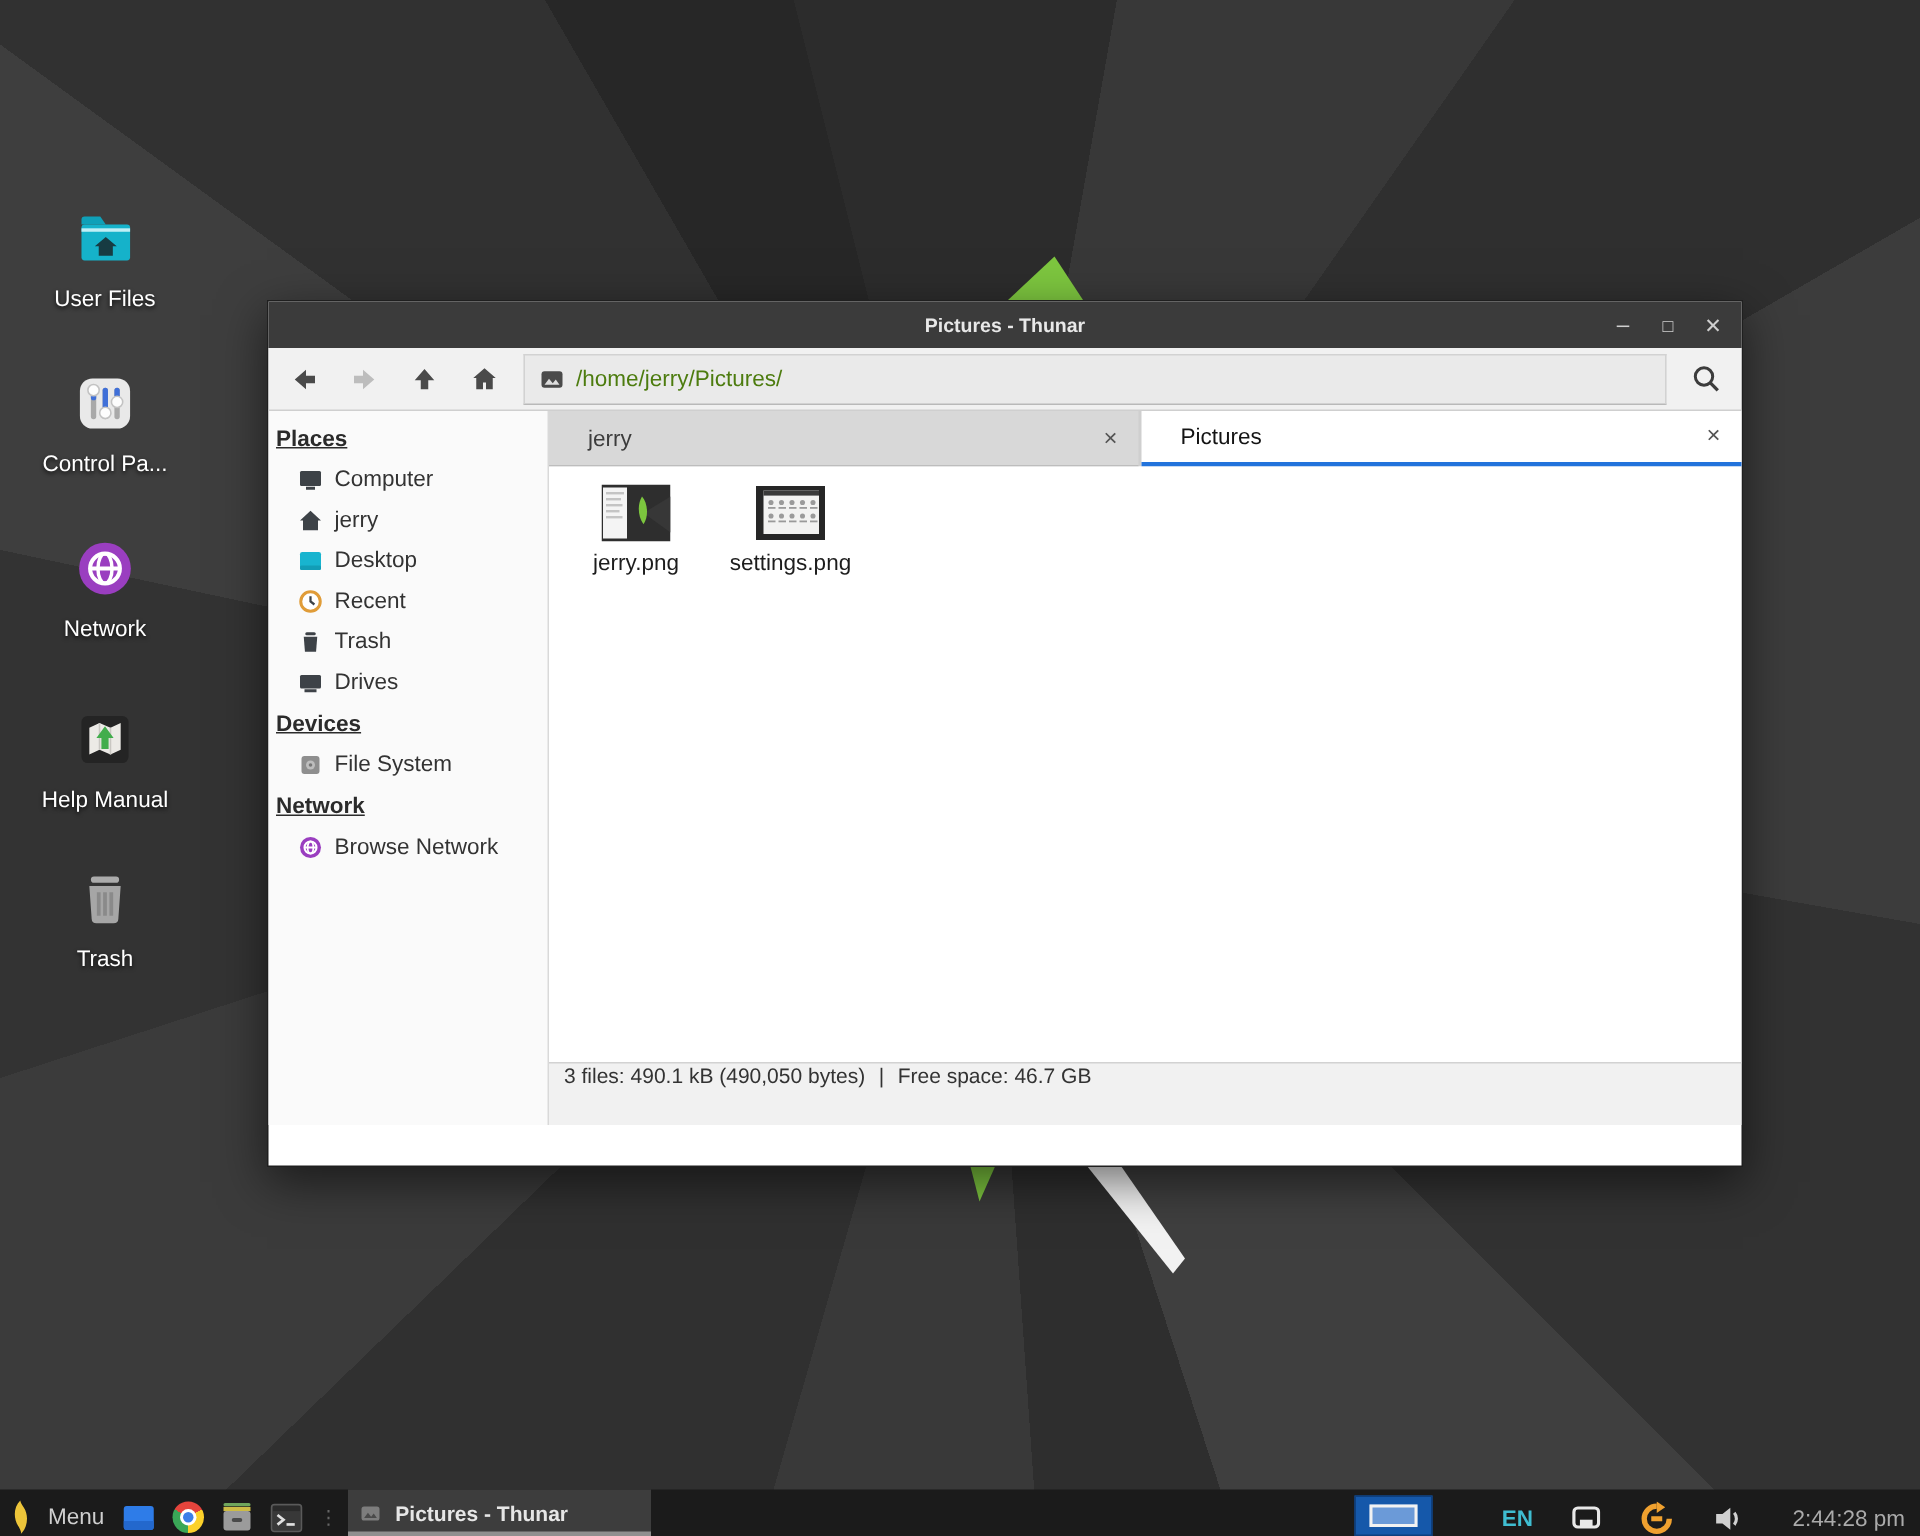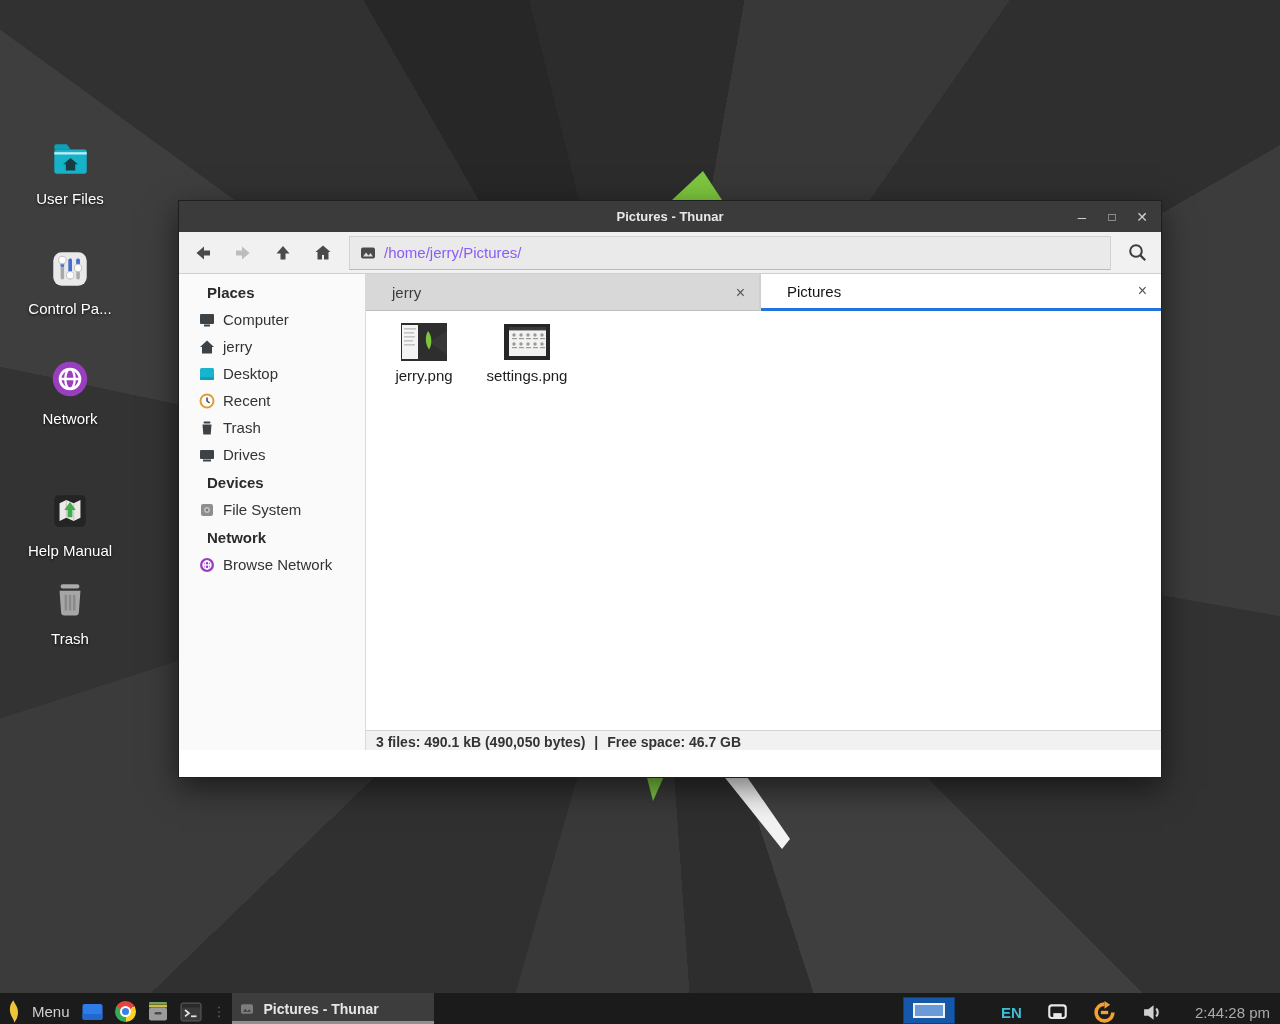--- a/index.html
+++ b/index.html
@@ -28,41 +28,41 @@
   .winctl{position:absolute;right:4px;top:0;height:31px;display:flex;align-items:center;}
   .winctl span{width:30px;text-align:center;color:#cfcfcf;cursor:default;}
   .ctl-min{font-size:15px;}
   .ctl-max{font-size:12px;}
   .ctl-close{font-size:14px;}
   .menubar{height:29px;background:#3a3a3a;display:flex;align-items:center;padding-left:2px;}
   .menubar span{color:#d6d6d6;font-size:14px;padding:0 10px;line-height:29px;}
   .toolbar{height:42px;background:#f1f1f1;border-bottom:1px solid #cfcfcf;display:flex;align-items:center;padding:0 4px;box-sizing:border-box;}
   .navbtn{width:40px;height:34px;display:flex;align-items:center;justify-content:center;}
   .pathbar{flex:1;height:32px;margin:0 6px;background:#eaeaea;border:1px solid #d2d2d2;border-bottom-color:#b9b9b9;
-           display:flex;align-items:center;gap:8px;padding:0 10px;font-size:15px;color:#8b5cf6;}
+           display:flex;align-items:center;gap:8px;padding:0 10px;font-size:15px;color:#4d7c0f;}
   .searchbtn{width:40px;height:34px;display:flex;align-items:center;justify-content:center;}
   .winbody{display:flex;height:476px;}
   .sidebar{width:187px;background:#fafafa;border-right:1px solid #d9d9d9;box-sizing:border-box;
            padding-top:4px;font-size:15px;color:#333;overflow:hidden;}
-  .sb-header{font-weight:bold;color:#2b2b2b;padding:6px 10px 5px 28px;}
+  .sb-header{font-weight:bold;color:#2b2b2b;padding:6px 10px 5px 5px;text-decoration:underline;}
   .sb-item{display:flex;align-items:center;gap:8px;padding:5px 8px 5px 20px;cursor:default;}
   .sb-item .si{width:16px;height:16px;display:inline-block;flex:none;}
   .content{flex:1;display:flex;flex-direction:column;min-width:0;}
   .tabbar{height:37px;background:#cfcfcf;display:flex;}
   .tab{display:flex;align-items:center;padding:0 14px 0 26px;font-size:15px;box-sizing:border-box;cursor:default;}
   .tab .tlabel{flex:1;}
   .tab .tclose{margin-left:12px;color:#555;font-size:16px;line-height:1;cursor:default;}
   .tab-inactive{flex:0 0 393px;background:#d8d8d8;color:#3c3c3c;box-shadow:inset 0 -1px 0 #bdbdbd;margin-right:2px;}
   .tab-active{flex:1;background:#ffffff;color:#141414;border-bottom:3px solid #2273dc;}
   .filearea{flex:1;background:#ffffff;display:flex;align-items:flex-start;padding:10px 0 0 10px;gap:7px;}
   .fitem{width:96px;text-align:center;cursor:default;}
   .fitem .thumb{height:42px;display:flex;align-items:center;justify-content:center;}
   .fitem .fname{margin-top:4px;font-size:15px;color:#1d1d1d;}
-  .statusbar{height:20px;background:#f1f1f1;border-top:1px solid #d2d2d2;display:flex;align-items:flex-end;
-             gap:9px;padding-left:10px;font-size:14px;color:#333;box-sizing:border-box;font-weight:bold;}
+  .statusbar{height:42px;background:#f1f1f1;border-top:1px solid #d2d2d2;display:flex;align-items:flex-start;
+             gap:9px;padding-left:10px;font-size:14px;color:#333;box-sizing:border-box;}
 
   
   .taskbar{position:absolute;left:0;right:0;bottom:0;height:31px;background:#1b1b1b;z-index:5;
            display:flex;align-items:flex-end;padding:0 6px;box-sizing:border-box;}
   .tb-left{display:flex;align-items:center;gap:11px;}
   .tb-menu-label{color:#cfcfcf;font-size:15px;}
   .tb-sep{color:#666;font-size:13px;letter-spacing:0;line-height:9px;}
   .taskbtn{width:202px;height:31px;background:#3d3d3d;box-shadow:inset 0 -3px 0 #8f8f8f;
            display:flex;align-items:center;gap:10px;padding:0 8px;box-sizing:border-box;margin-left:6px;}
   .taskbtn .tbl{color:#e6e6e6;font-size:14px;font-weight:bold;white-space:nowrap;overflow:hidden;}
@@ -125,21 +125,21 @@
       <svg width="46" height="46" viewBox="0 0 44 44">
           <circle cx="22" cy="22" r="16.5" fill="#9a3ec0"></circle>
           <circle cx="22" cy="22" r="9.5" fill="none" stroke="#ffffff" stroke-width="2.6"></circle>
           <line x1="12.5" y1="22" x2="31.5" y2="22" stroke="#ffffff" stroke-width="2.4"></line>
           <ellipse cx="22" cy="22" rx="4.5" ry="9.5" fill="none" stroke="#ffffff" stroke-width="2.2"></ellipse>
         </svg>
     </span>
     <div class="lbl">Network</div>
   </div>
 
-  <div class="dicon" style="top:488px">
+  <div class="dicon" style="top:470px">
     <span class="ic">
       <svg width="46" height="46" viewBox="0 0 44 44">
           <rect x="7" y="7" width="30" height="30" rx="4" fill="#242424"></rect>
           <path d="M12 14.5 l6.5-3 7 3 6.5-3 v17 l-6.5 3 -7-3 -6.5 3 Z" fill="#eceae6"></path>
           <path d="M18.5 11.5 v17 M25.5 14.5 v17" stroke="#c9c7c2" stroke-width="1"></path>
           <path d="M22 13.5 l-5.5 7.5 h3.2 v7 h4.6 v-7 h3.2 Z" fill="#42ad4c"></path>
         </svg>
     </span>
     <div class="lbl">Help Manual</div>
   </div>

